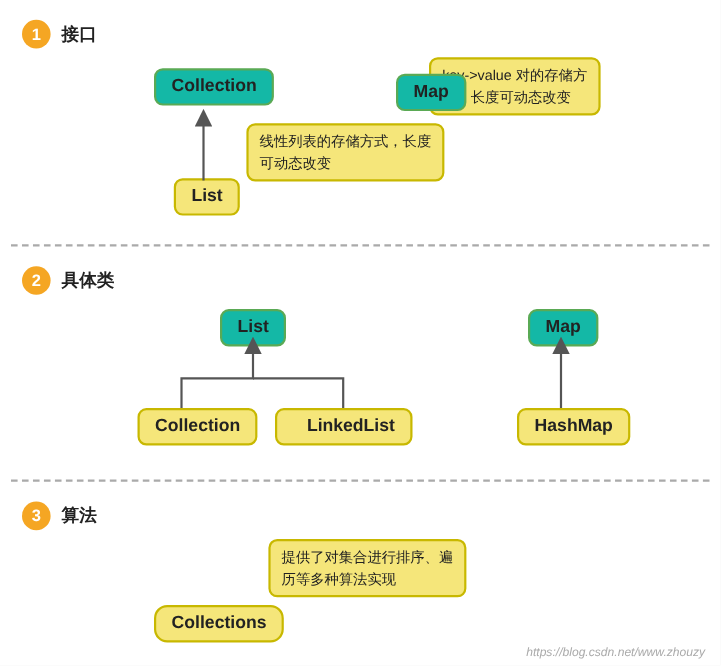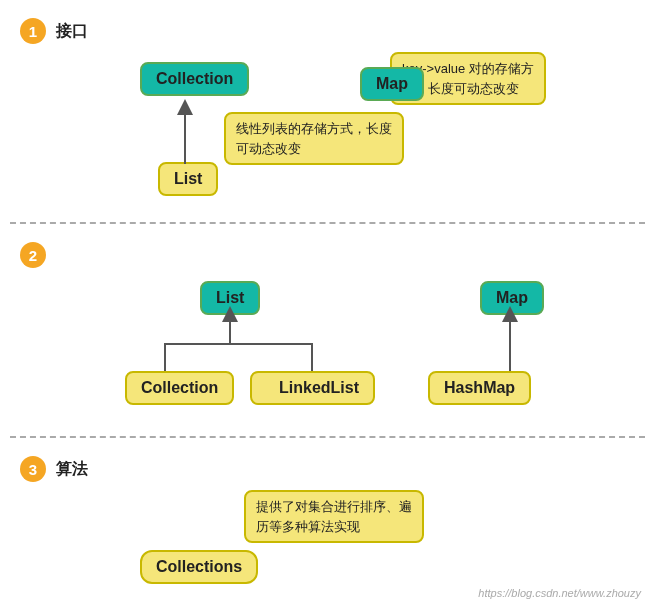--- a/index.html
+++ b/index.html
@@ -149,21 +149,21 @@
       top: 95px;
     }
     .s2-linkedlist {
       position: absolute;
       left: 230px;
       top: 95px;
       padding-left: 27px;
     }
     .s2-hashmap {
       position: absolute;
-      left: 408px;
+      left: 450px;
       top: 95px;
     }
 
     
     .section3-content {
       position: relative;
       width: 100%;
       height: 110px;
     }
     .s3-collections {
@@ -232,20 +232,21 @@
         <line x1="165" y1="112" x2="165" y2="55" stroke="#555" stroke-width="2" marker-end="url(#arrowhead1)"></line>
       </svg>
     </div>
   </div>
 
   <hr class="section-divider">
 
   <div class="section" style="flex: 2.0;">
     <div class="section-header">
       <div class="circle-num">2</div>
+      <span class="section-title">具体类</span>
     </div>
     <div class="section2-content">
 
       <div class="green-box s2-list">
         <span>List</span>
       </div>
 
       <div class="green-box s2-map">
         <span>Map</span>
       </div>

